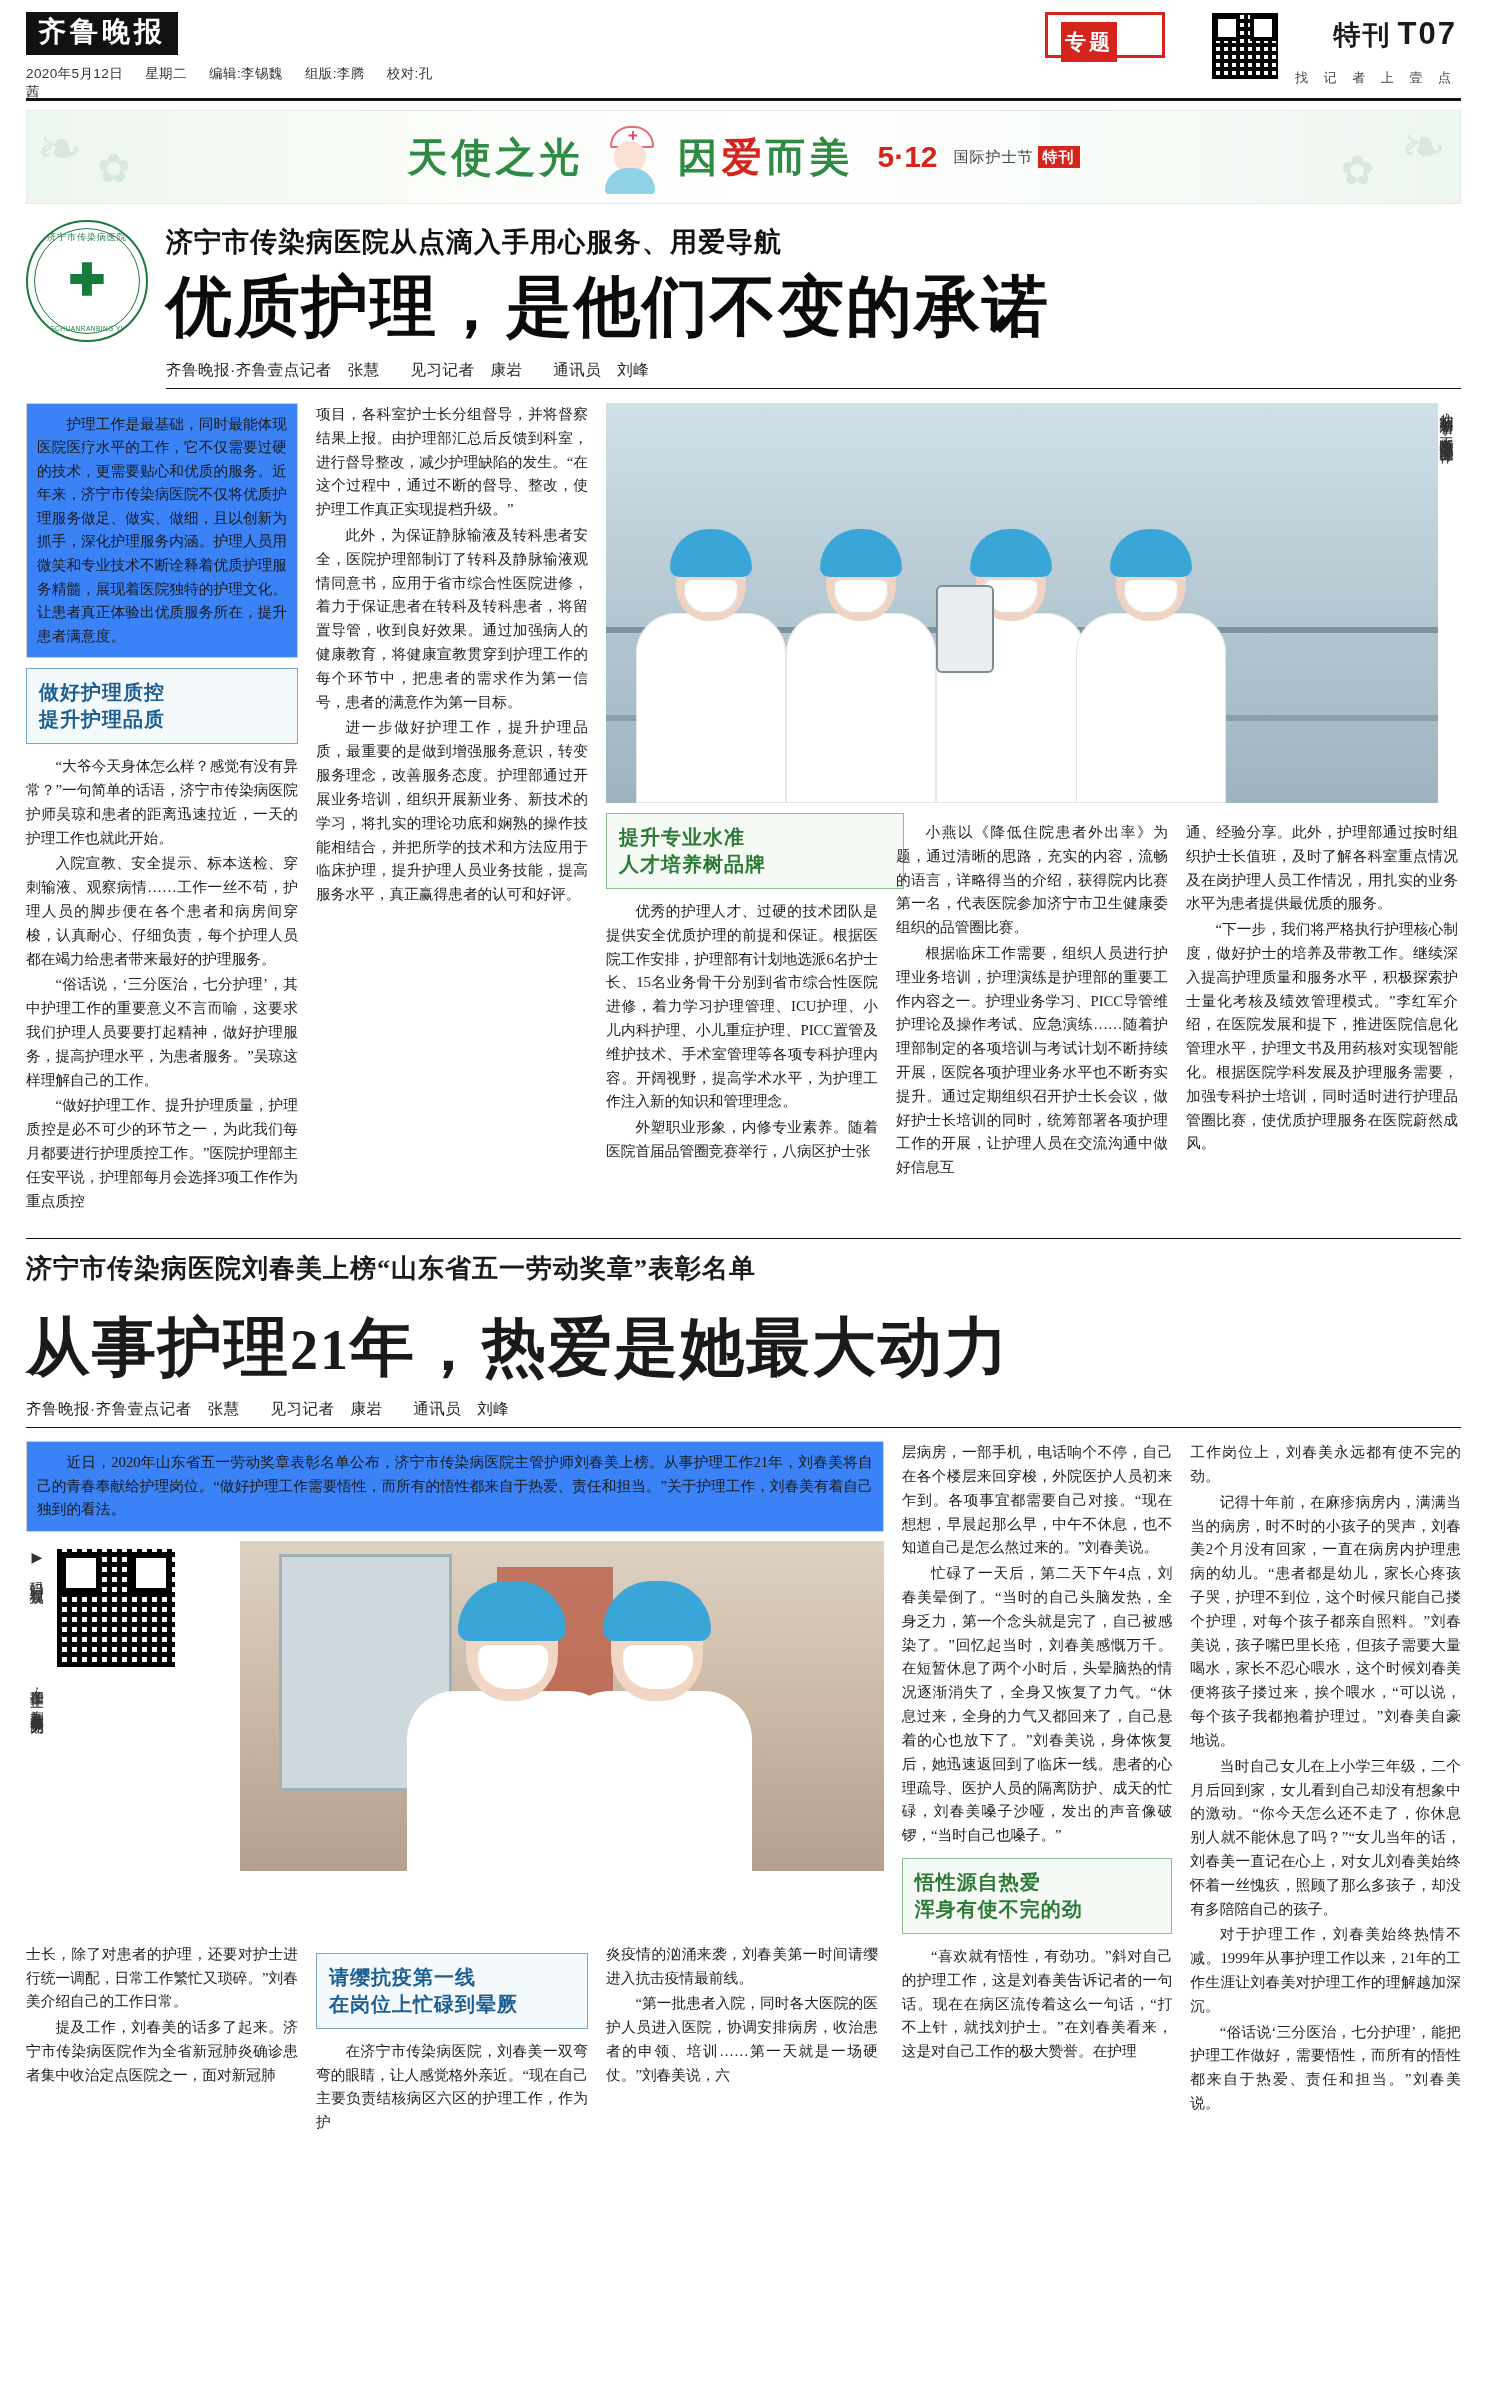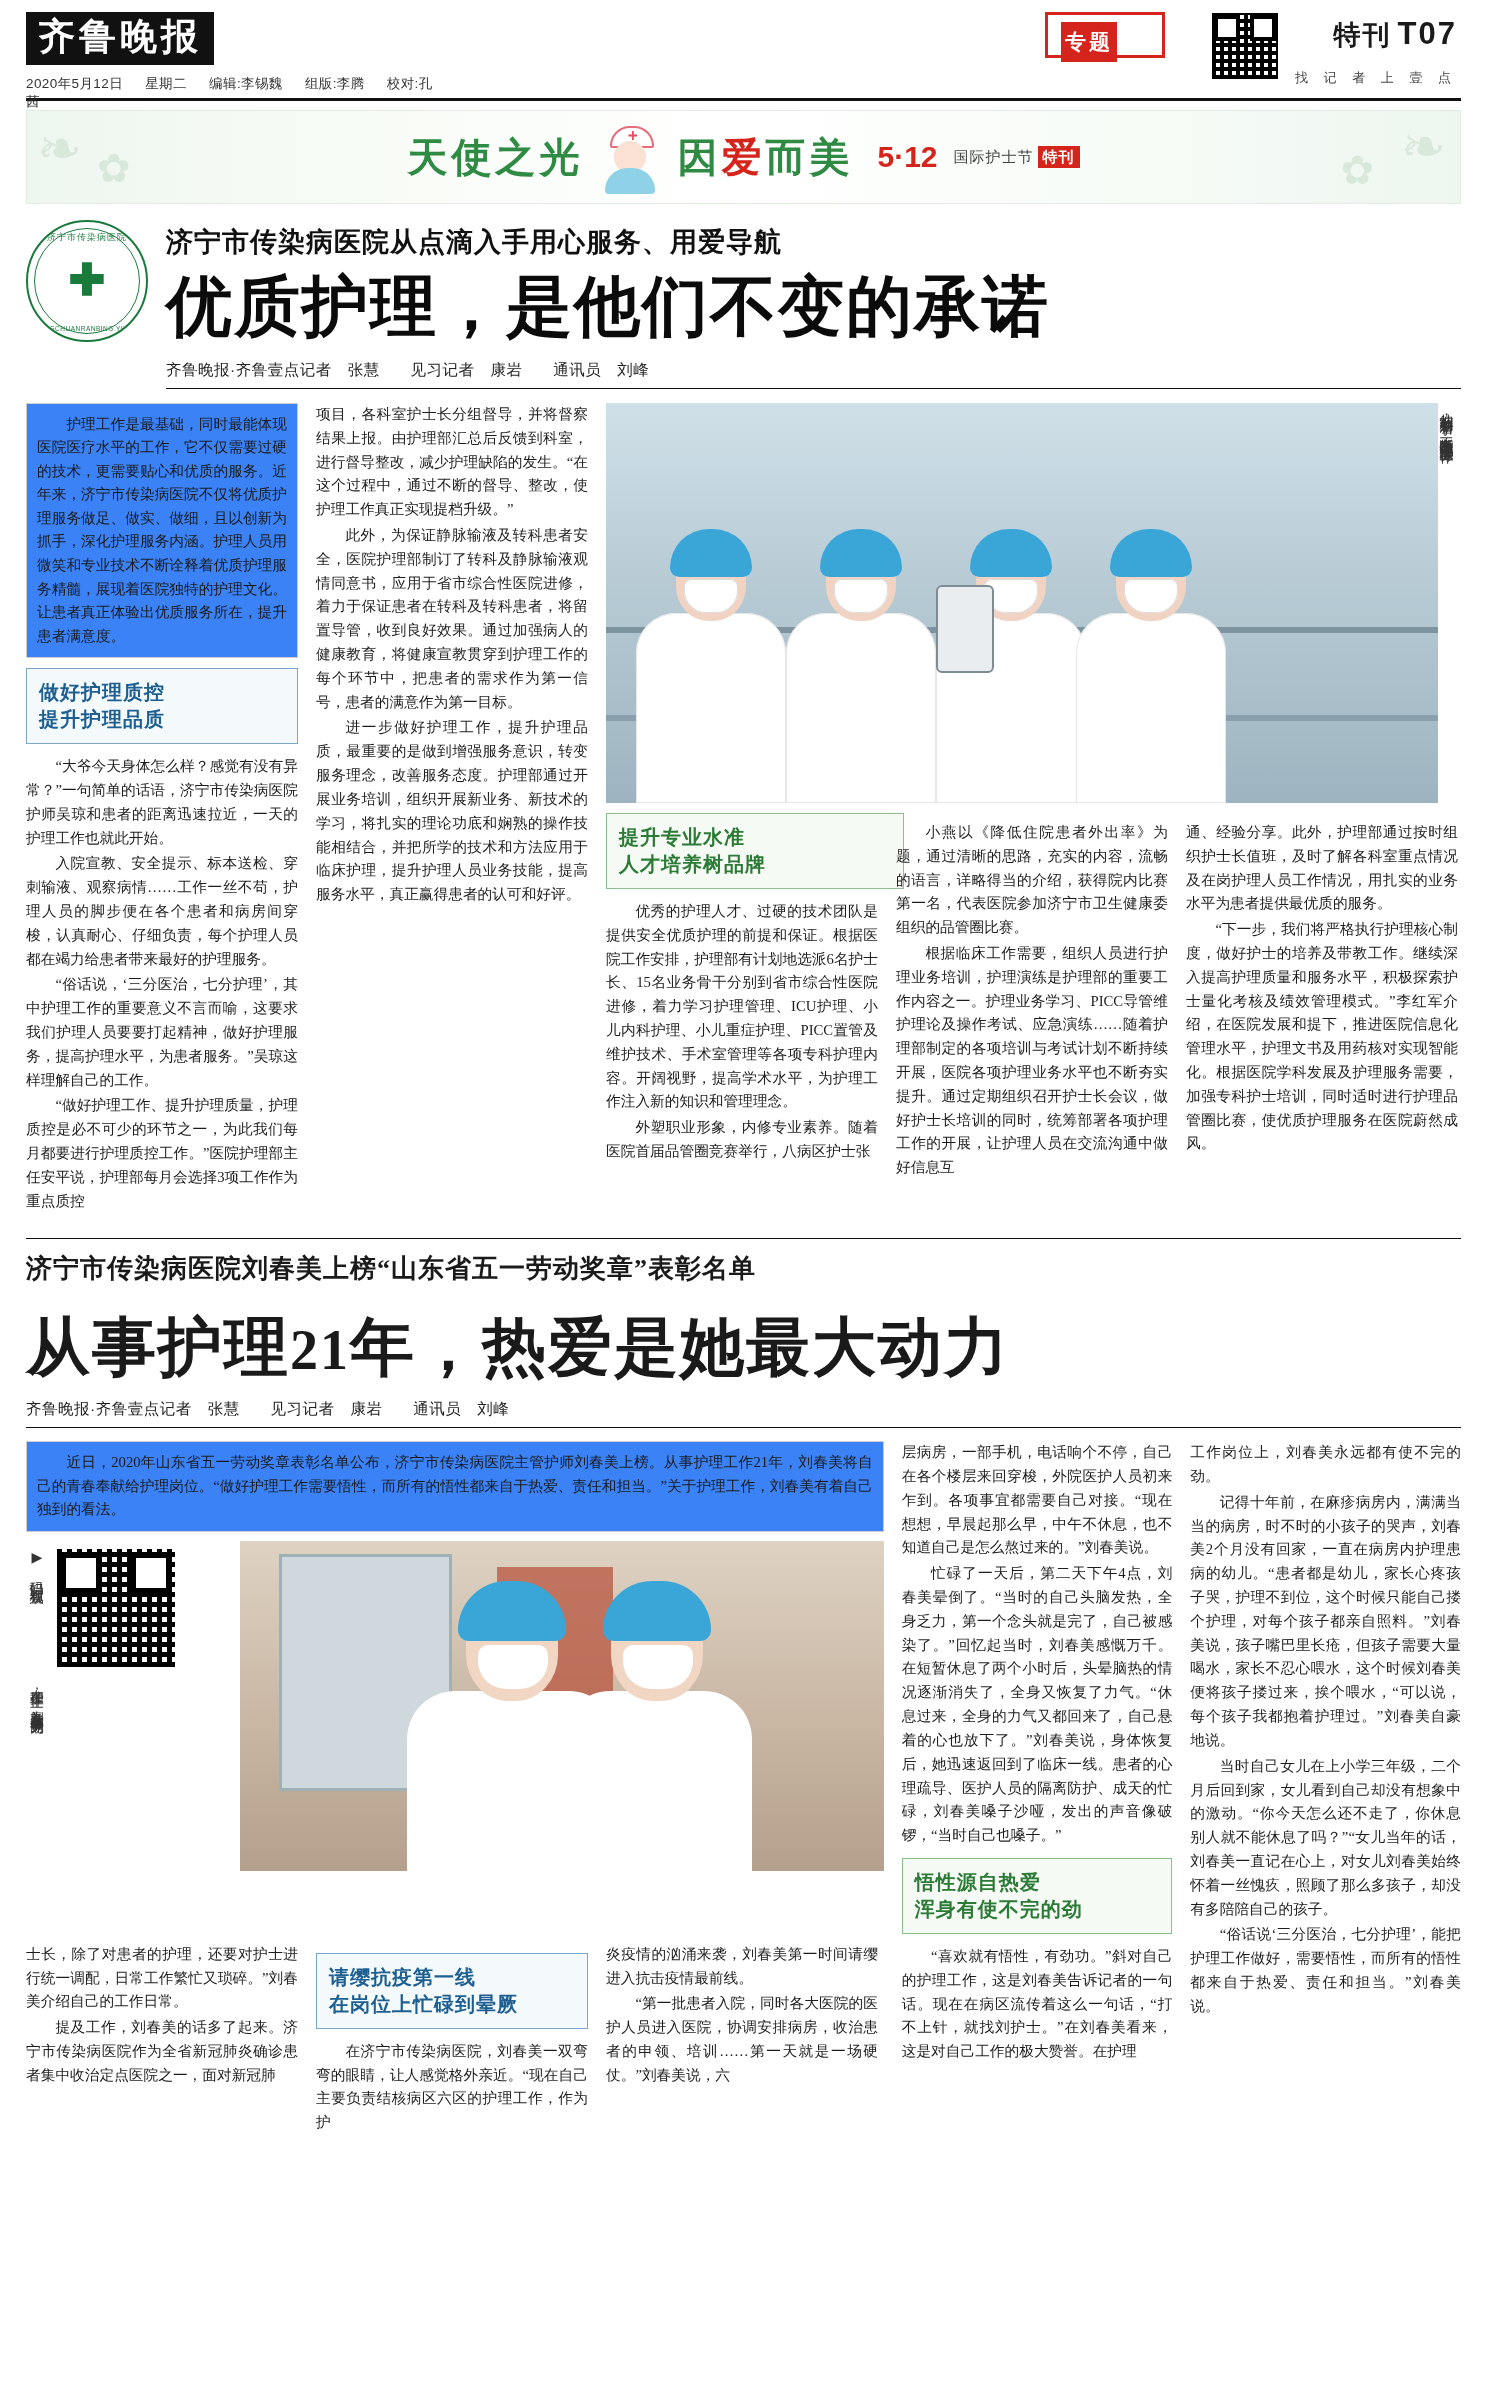--- a/index.html
+++ b/index.html
@@ -34,21 +34,21 @@
   }
   .mast-left {
     width: 430px;
   }
   .logo-box {
     display: inline-block;
     background: #111;
     color: #fff;
     font-family: "Liberation Serif", serif;
     font-weight: bold;
-    font-size: 37px;
+    font-size: 28px;
     letter-spacing: 4px;
     padding: 5px 12px 7px 12px;
     line-height: 1.1;
   }
   .mast-meta {
     margin-top: 10px;
     font-size: 13.5px;
     color: #333;
     letter-spacing: 0.4px;
     font-family: "Liberation Sans", sans-serif;
@@ -745,18 +745,19 @@
           <div>悟性源自热爱</div>
           <div>浑身有使不完的劲</div>
         </div>
         <p class="tx">“喜欢就有悟性，有劲功。”斜对自己的护理工作，这是刘春美告诉记者的一句话。现在在病区流传着这么一句话，“打不上针，就找刘护士。”在刘春美看来，这是对自己工作的极大赞誉。在护理</p>
       </div>
 
       <div class="col c5">
         <p class="tx noind">工作岗位上，刘春美永远都有使不完的劲。</p>
         <p class="tx">记得十年前，在麻疹病房内，满满当当的病房，时不时的小孩子的哭声，刘春美2个月没有回家，一直在病房内护理患病的幼儿。“患者都是幼儿，家长心疼孩子哭，护理不到位，这个时候只能自己搂个护理，对每个孩子都亲自照料。”刘春美说，孩子嘴巴里长疮，但孩子需要大量喝水，家长不忍心喂水，这个时候刘春美便将孩子搂过来，挨个喂水，“可以说，每个孩子我都抱着护理过。”刘春美自豪地说。</p>
         <p class="tx">当时自己女儿在上小学三年级，二个月后回到家，女儿看到自己却没有想象中的激动。“你今天怎么还不走了，你休息别人就不能休息了吗？”“女儿当年的话，刘春美一直记在心上，对女儿刘春美始终怀着一丝愧疚，照顾了那么多孩子，却没有多陪陪自己的孩子。</p>
+        <p class="tx">对于护理工作，刘春美始终热情不减。1999年从事护理工作以来，21年的工作生涯让刘春美对护理工作的理解越加深沉。</p>
         <p class="tx">“俗话说‘三分医治，七分护理’，能把护理工作做好，需要悟性，而所有的悟性都来自于热爱、责任和担当。”刘春美说。</p>
       </div>
     </div>
   </div>
 
 </div>
 
 </body></html>

